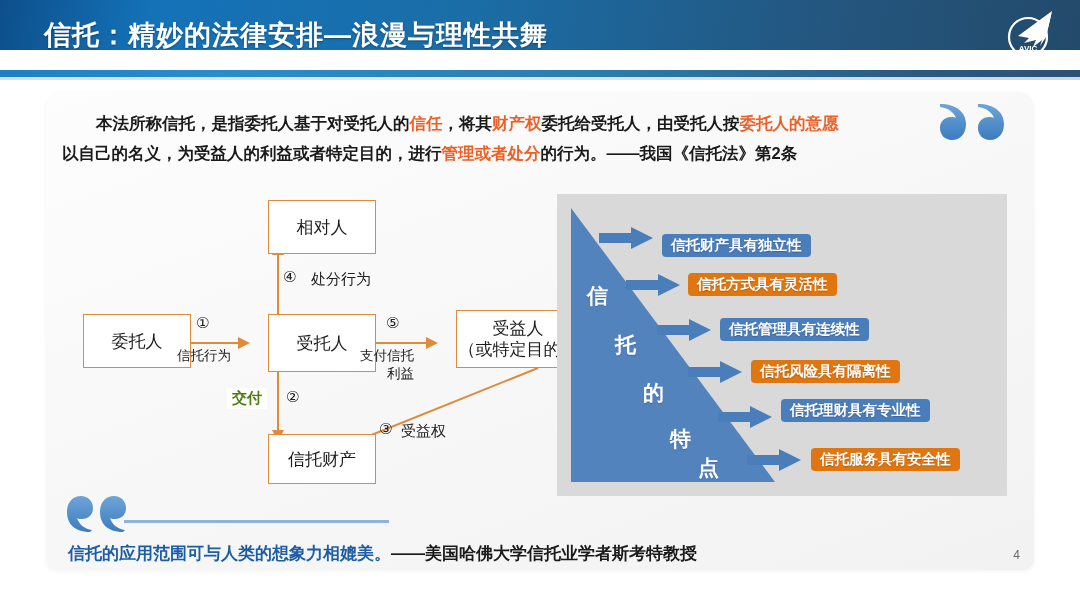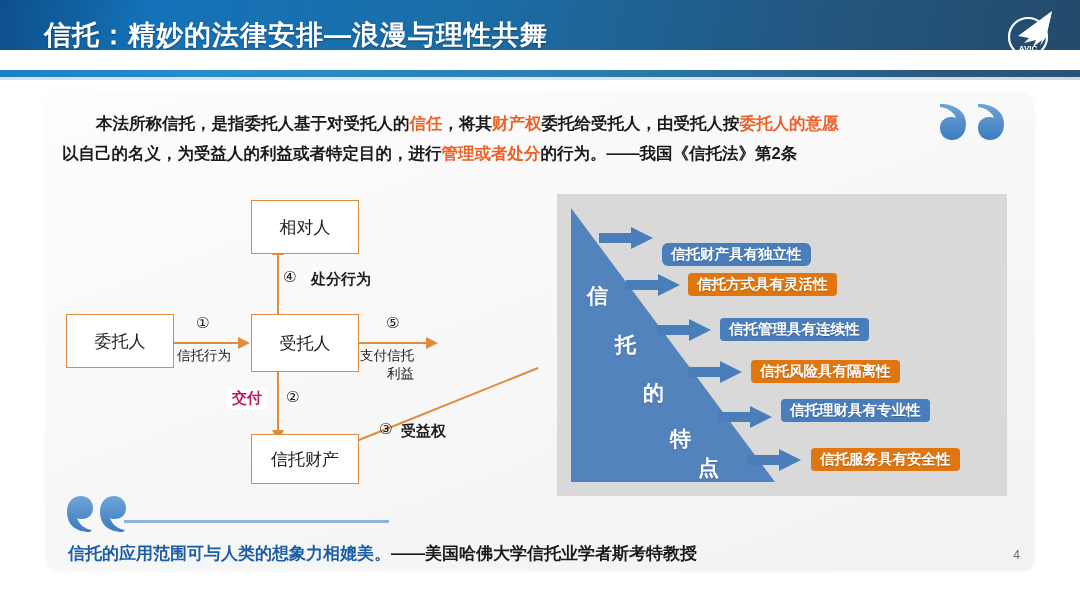--- a/index.html
+++ b/index.html
@@ -50,29 +50,29 @@
     text-align:left;
   }
   .para .ind{display:inline-block;width:34px;}
   .hl{color:#ED5F25;}
   
   .diagram{position:absolute;left:0px;top:100px;width:530px;height:290px;}
   .dbox{
     position:absolute;background:#ffffff;border:1.6px solid #E08A3C;
     color:#1c1c1c;font-size:17px;
     display:flex;align-items:center;justify-content:center;
-    line-height:21px;text-align:center;
+    line-height:21px;text-align:center;margin-left:17px;
   }
   .dlabel{position:absolute;font-size:13.5px;color:#202020;white-space:nowrap;}
-  .dlabel.big{font-size:15px;font-weight:bold;}
+  .dlabel.big{font-size:15px;}
   .dnum{position:absolute;font-size:15px;color:#202020;}
   .arrow-line{position:absolute;background:#E08A3C;}
   .deliv{
     position:absolute;background:#ffffff;font-weight:bold;font-size:15px;
-    color:#be185d;padding:1px 5px;
+    color:#4d7c0f;padding:1px 5px;
   }
   
   .rpanel{
     position:absolute;left:511px;top:102px;width:450px;height:302px;
     background:#d9d9d9;
   }
   .tri{position:absolute;left:0;top:0;width:450px;height:302px;}
   .tri-char{
     position:absolute;color:#ffffff;font-size:21px;font-weight:bold;
     text-shadow:0 1px 1px rgba(0,0,0,.18);
@@ -168,20 +168,24 @@
     </div>
 
     <div class="dbox" style="left:20px;top:122px;width:106px;height:52px;">
       <span>委托人</span>
     </div>
 
     <div class="dbox" style="left:205px;top:122px;width:106px;height:56px;font-family:Liberation Serif, serif;">
       <span>受托人</span>
     </div>
 
+    <div class="dbox" style="left:393px;top:118px;width:122px;height:56px;flex-direction:column;">
+      <span>受益人</span>
+      <span>（或特定目的）</span>
+    </div>
 
     <div class="dbox" style="left:205px;top:242px;width:106px;height:48px;">
       <span>信托财产</span>
     </div>
 
     <div class="dnum" style="left:237px;top:76px;">④</div>
     <div class="dlabel big" style="left:265px;top:78px;">处分行为</div>
 
     <div class="dnum" style="left:150px;top:122px;">①</div>
     <div class="dlabel" style="left:131px;top:155px;">信托行为</div>
@@ -220,21 +224,21 @@
     <svg class="barrow" style="left:131px;top:167px;width:54px;height:22px;" viewBox="0 0 54 22">
       <polygon points="0,6 32,6 32,0 54,11 32,22 32,16 0,16" fill="#4a7EBB"></polygon>
     </svg>
     <svg class="barrow" style="left:161px;top:212px;width:54px;height:22px;" viewBox="0 0 54 22">
       <polygon points="0,6 32,6 32,0 54,11 32,22 32,16 0,16" fill="#4a7EBB"></polygon>
     </svg>
     <svg class="barrow" style="left:190px;top:255px;width:54px;height:22px;" viewBox="0 0 54 22">
       <polygon points="0,6 32,6 32,0 54,11 32,22 32,16 0,16" fill="#4a7EBB"></polygon>
     </svg>
 
-    <div class="feat blue" style="left:105px;top:49px;border-radius:6px;">
+    <div class="feat blue" style="left:105px;top:40px;">
       <span>信托财产具有独立性</span>
       </div>
     <div class="feat orange" style="left:131px;top:79px;">
       <span>信托方式具有灵活性</span>
       </div>
     <div class="feat blue" style="left:163px;top:124px;">
       <span>信托管理具有连续性</span>
       </div>
     <div class="feat orange" style="left:194px;top:166px;">
       <span>信托风险具有隔离性</span>

